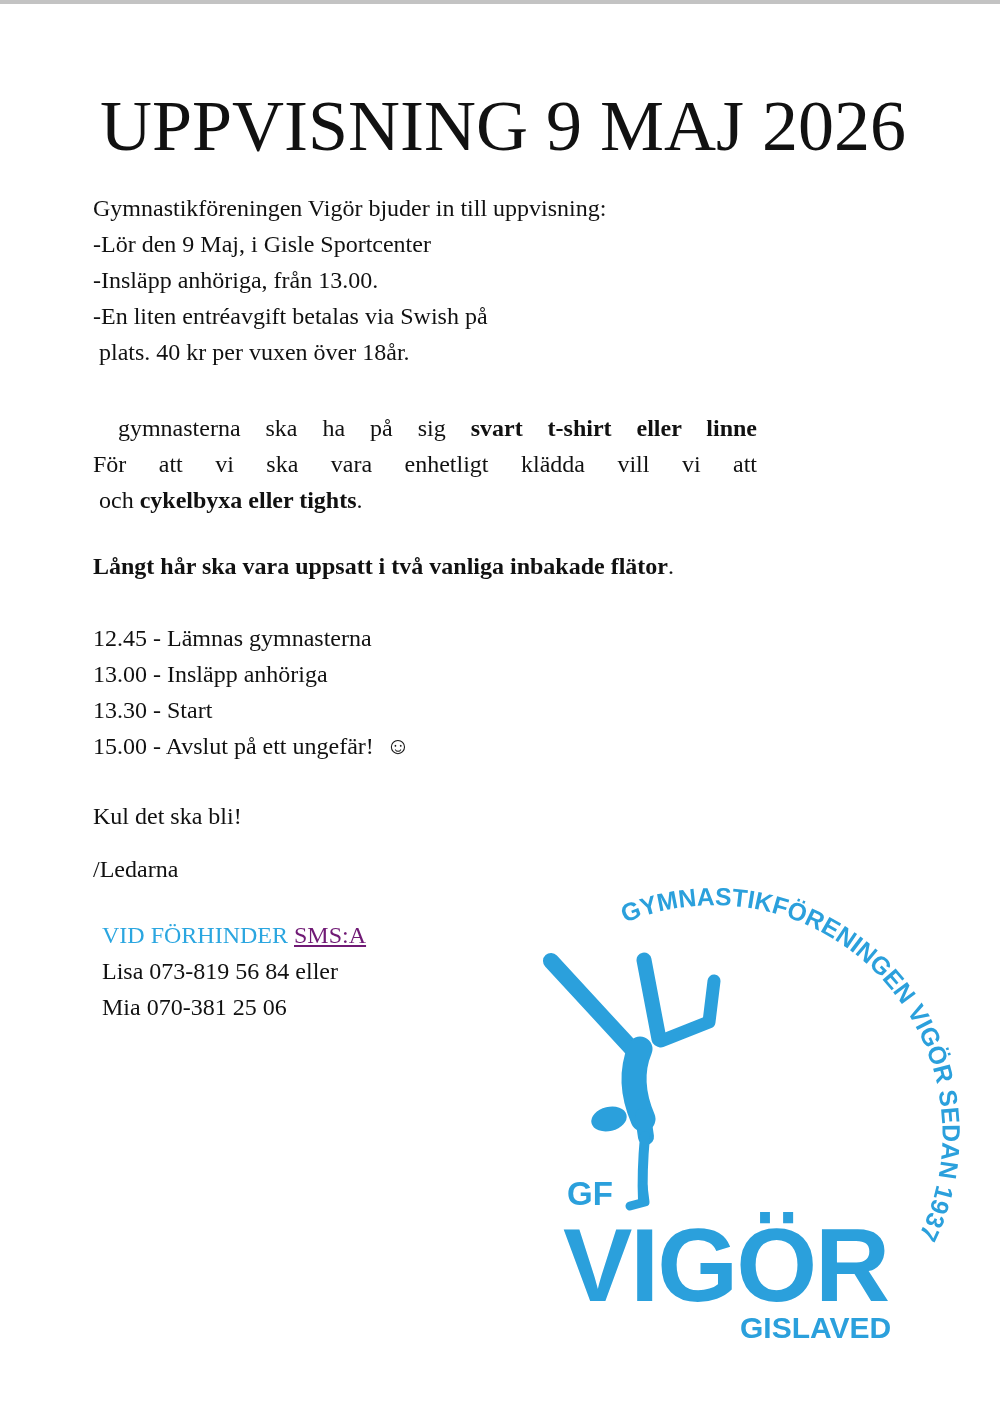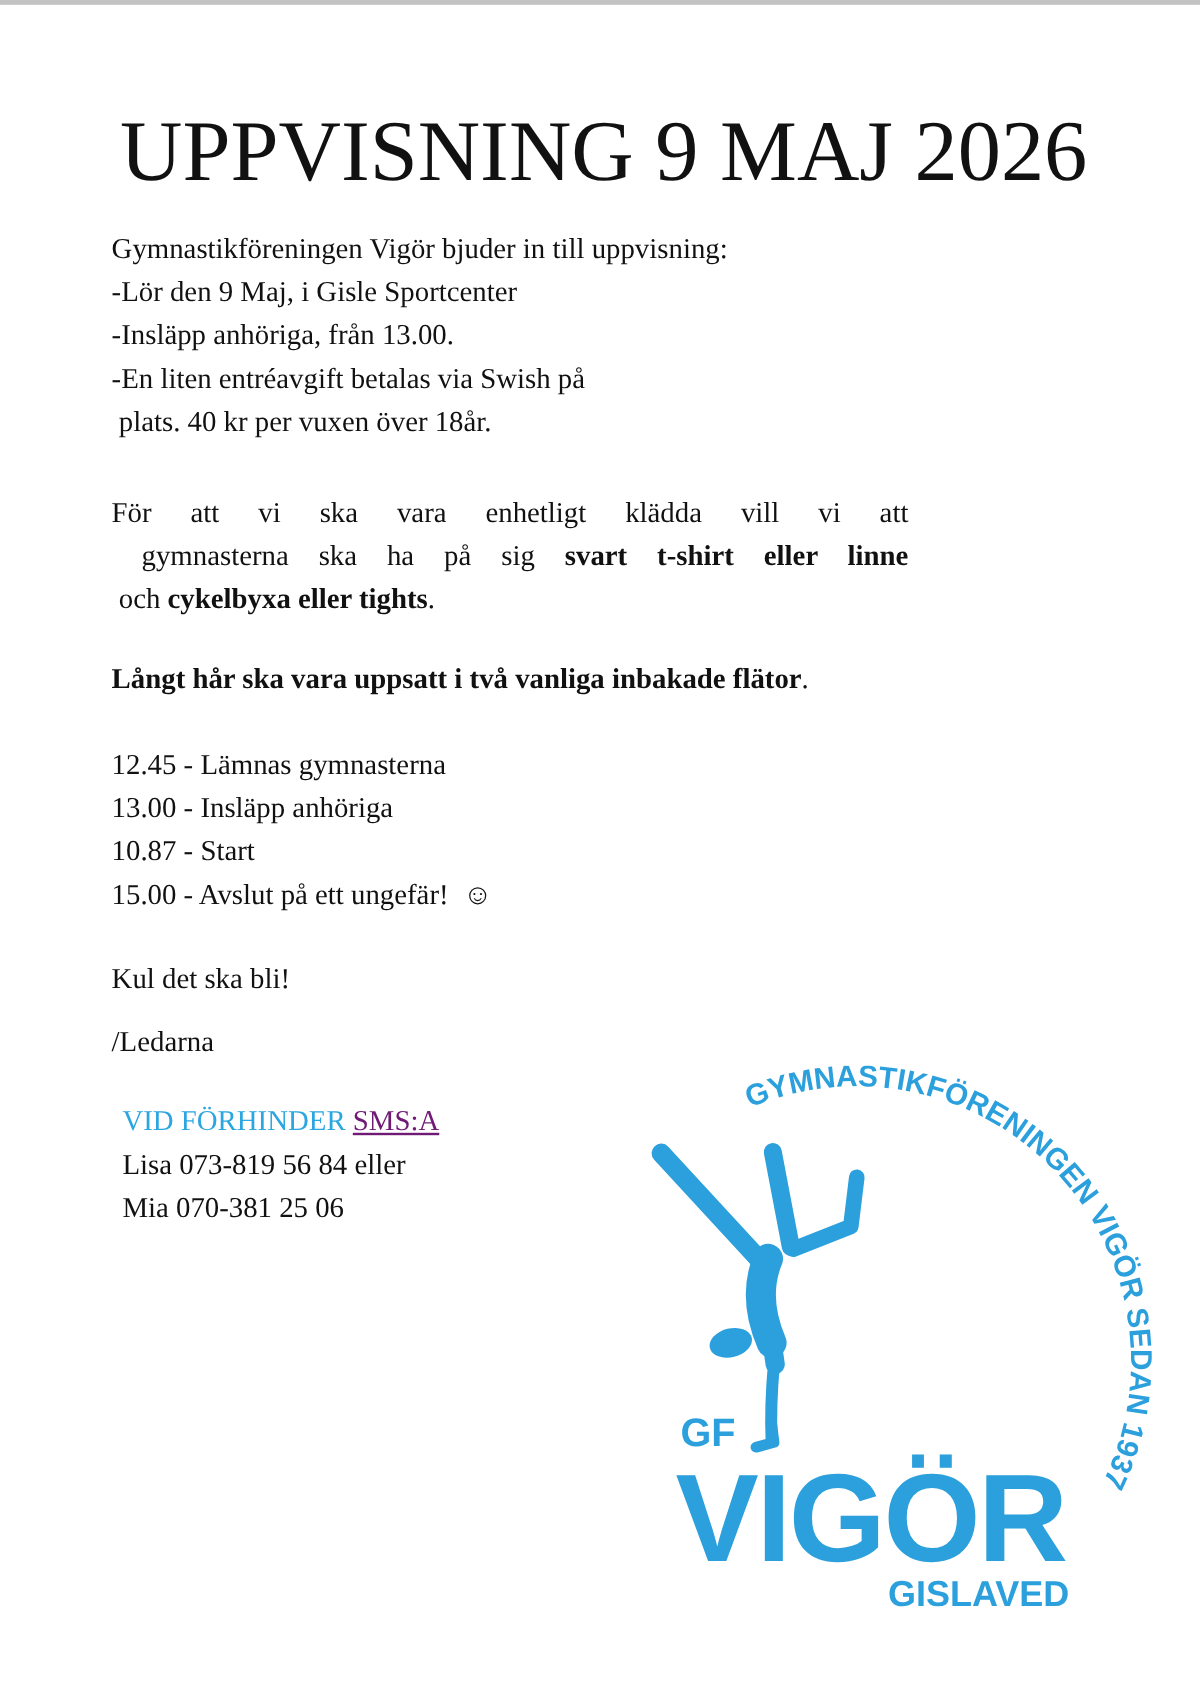--- a/index.html
+++ b/index.html
@@ -57,33 +57,33 @@
   <h1 class="title">UPPVISNING 9 MAJ 2026</h1>
 
   <div class="body-text block m-intro pre">Gymnastikföreningen Vigör bjuder in till uppvisning:
 -Lör den 9 Maj, i Gisle Sportcenter
 -Insläpp anhöriga, från 13.00.
 -En liten entréavgift betalas via Swish på
  plats. 40 kr per vuxen över 18år.</div>
 
 
   <div class="body-text block m-clothing">
+    <span class="jline"><span>&nbsp;gymnasterna ska ha på sig </span><b>svart t-shirt eller linne</b></span>
     <span class="jline"><span>För att vi ska vara enhetligt klädda vill vi att</span></span>
-    <span class="jline"><span>&nbsp;gymnasterna ska ha på sig </span><b>svart t-shirt eller linne</b></span>
     <span class="line"><span>&nbsp;och </span><b>cykelbyxa eller tights</b><span>.</span></span>
   </div>
 
   <div class="body-text block m-hair">
     <span class="line"><b>Långt hår ska vara uppsatt i två vanliga inbakade flätor</b><span>.</span></span>
   </div>
 
   <div class="body-text block m-sched">
     <span class="line">12.45 - Lämnas gymnasterna</span>
     <span class="line">13.00 - Insläpp anhöriga</span>
-    <span class="line">10.87 - Start</span>
+    <span class="line">13.30 - Start</span>
     <span class="line">15.00 - Avslut på ett ungefär! &nbsp;☺</span>
   </div>
 
   <div class="body-text block m-kul">Kul det ska bli!</div>
 
   <div class="body-text block m-ledarna">/Ledarna</div>
 
   <div class="body-text block m-contact">
     <span class="line"><span class="contact-heading">VID FÖRHINDER </span><span class="sms-link">SMS:A</span></span>
     <span class="line">Lisa 073-819 56 84 eller</span>

